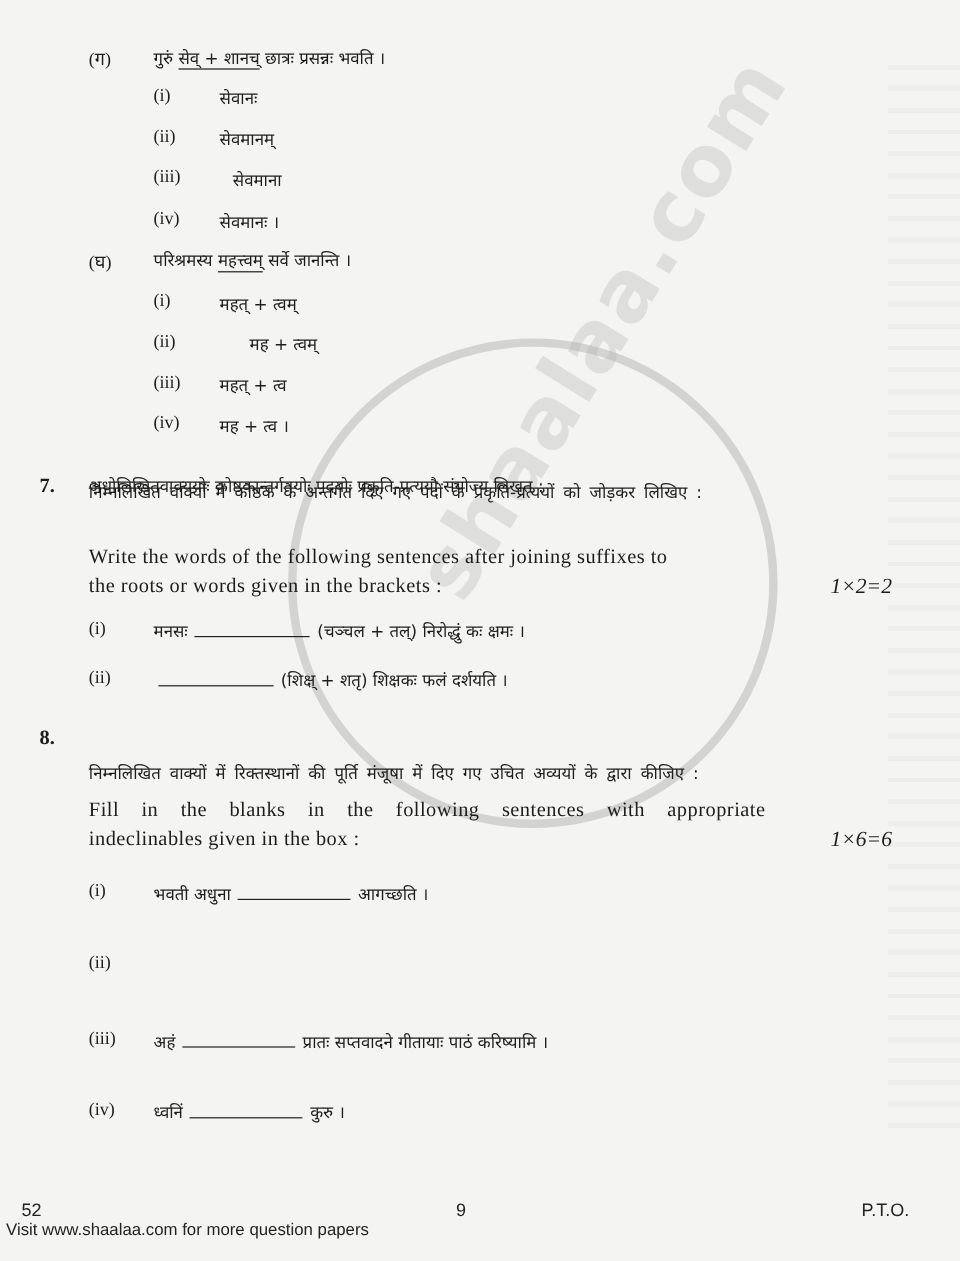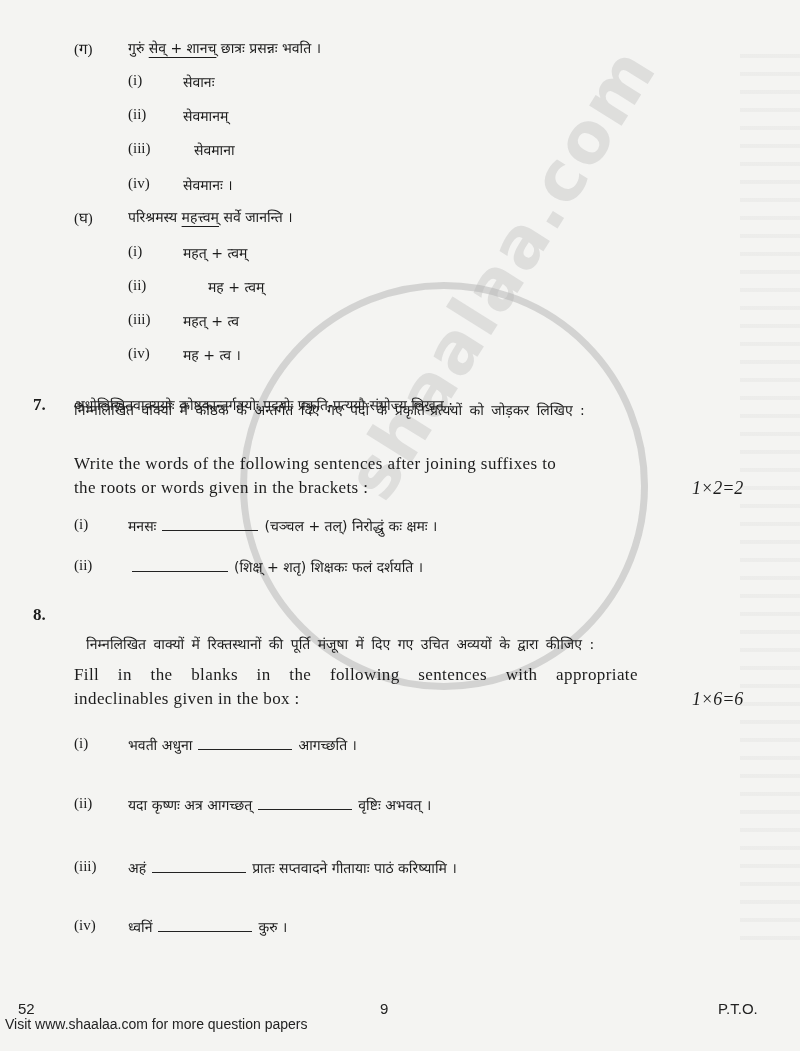--- a/index.html
+++ b/index.html
@@ -85,33 +85,30 @@
   <div class="abs num" style="left:74px;top:516px;">(i)</div>
   <div class="abs hi" style="left:128px;top:516px;">
     <span>मनसः</span><span class="blank" style="width:96px;"></span><span>(चञ्चल + तल्) निरोद्धुं कः क्षमः ।</span>
   </div>
   <div class="abs num" style="left:74px;top:557px;">(ii)</div>
   <div class="abs hi" style="left:128px;top:557px;">
     <span class="blank" style="width:96px;margin-left:4px;"></span><span>(शिक्ष् + शतृ) शिक्षकः फलं दर्शयति ।</span>
   </div>
 
   <div class="abs qno" style="left:33px;top:605px;">8.</div>
-  <div class="abs hi" style="left:74px;top:634px;word-spacing:3px;margin-left:12px;">निम्नलिखित वाक्यों में रिक्तस्थानों की पूर्ति मंजूषा में दिए गए उचित अव्ययों के द्वारा कीजिए :</div>
+  <div class="abs hi" style="left:74px;top:634px;word-spacing:3px;">निम्नलिखित वाक्यों में रिक्तस्थानों की पूर्ति मंजूषा में दिए गए उचित अव्ययों के द्वारा कीजिए :</div>
   <div class="abs en justify" style="left:74px;top:665px;word-spacing:14px;">Fill in the blanks in the following sentences with appropriate</div>
   <div class="abs en" style="left:74px;top:689px;">indeclinables given in the box :</div>
   <div class="abs marks" style="left:692px;top:689px;">1×6=6</div>
 
   <div class="abs num" style="left:74px;top:735px;">(i)</div>
   <div class="abs hi" style="left:128px;top:735px;text-align:right;">
     <span>भवती अधुना</span><span class="blank" style="width:94px;"></span><span>आगच्छति ।</span>
   </div>
   <div class="abs num" style="left:74px;top:795px;">(ii)</div>
-  <div class="abs hi" style="left:128px;top:795px;">
-    <span>यदा कृष्णः अत्र आगच्छत्</span><span class="blank" style="width:94px;"></span><span>वृष्टिः अभवत् ।</span>
-  </div>
   <div class="abs num" style="left:74px;top:858px;">(iii)</div>
   <div class="abs hi" style="left:128px;top:858px;">
     <span>अहं</span><span class="blank" style="width:94px;"></span><span>प्रातः सप्तवादने गीतायाः पाठं करिष्यामि ।</span>
   </div>
   <div class="abs num" style="left:74px;top:917px;">(iv)</div>
   <div class="abs hi" style="left:128px;top:917px;">
     <span>ध्वनिं</span><span class="blank" style="width:94px;"></span><span>कुरु ।</span>
   </div>
 
   <div class="abs footer" style="left:18px;top:1000px;">52</div>

